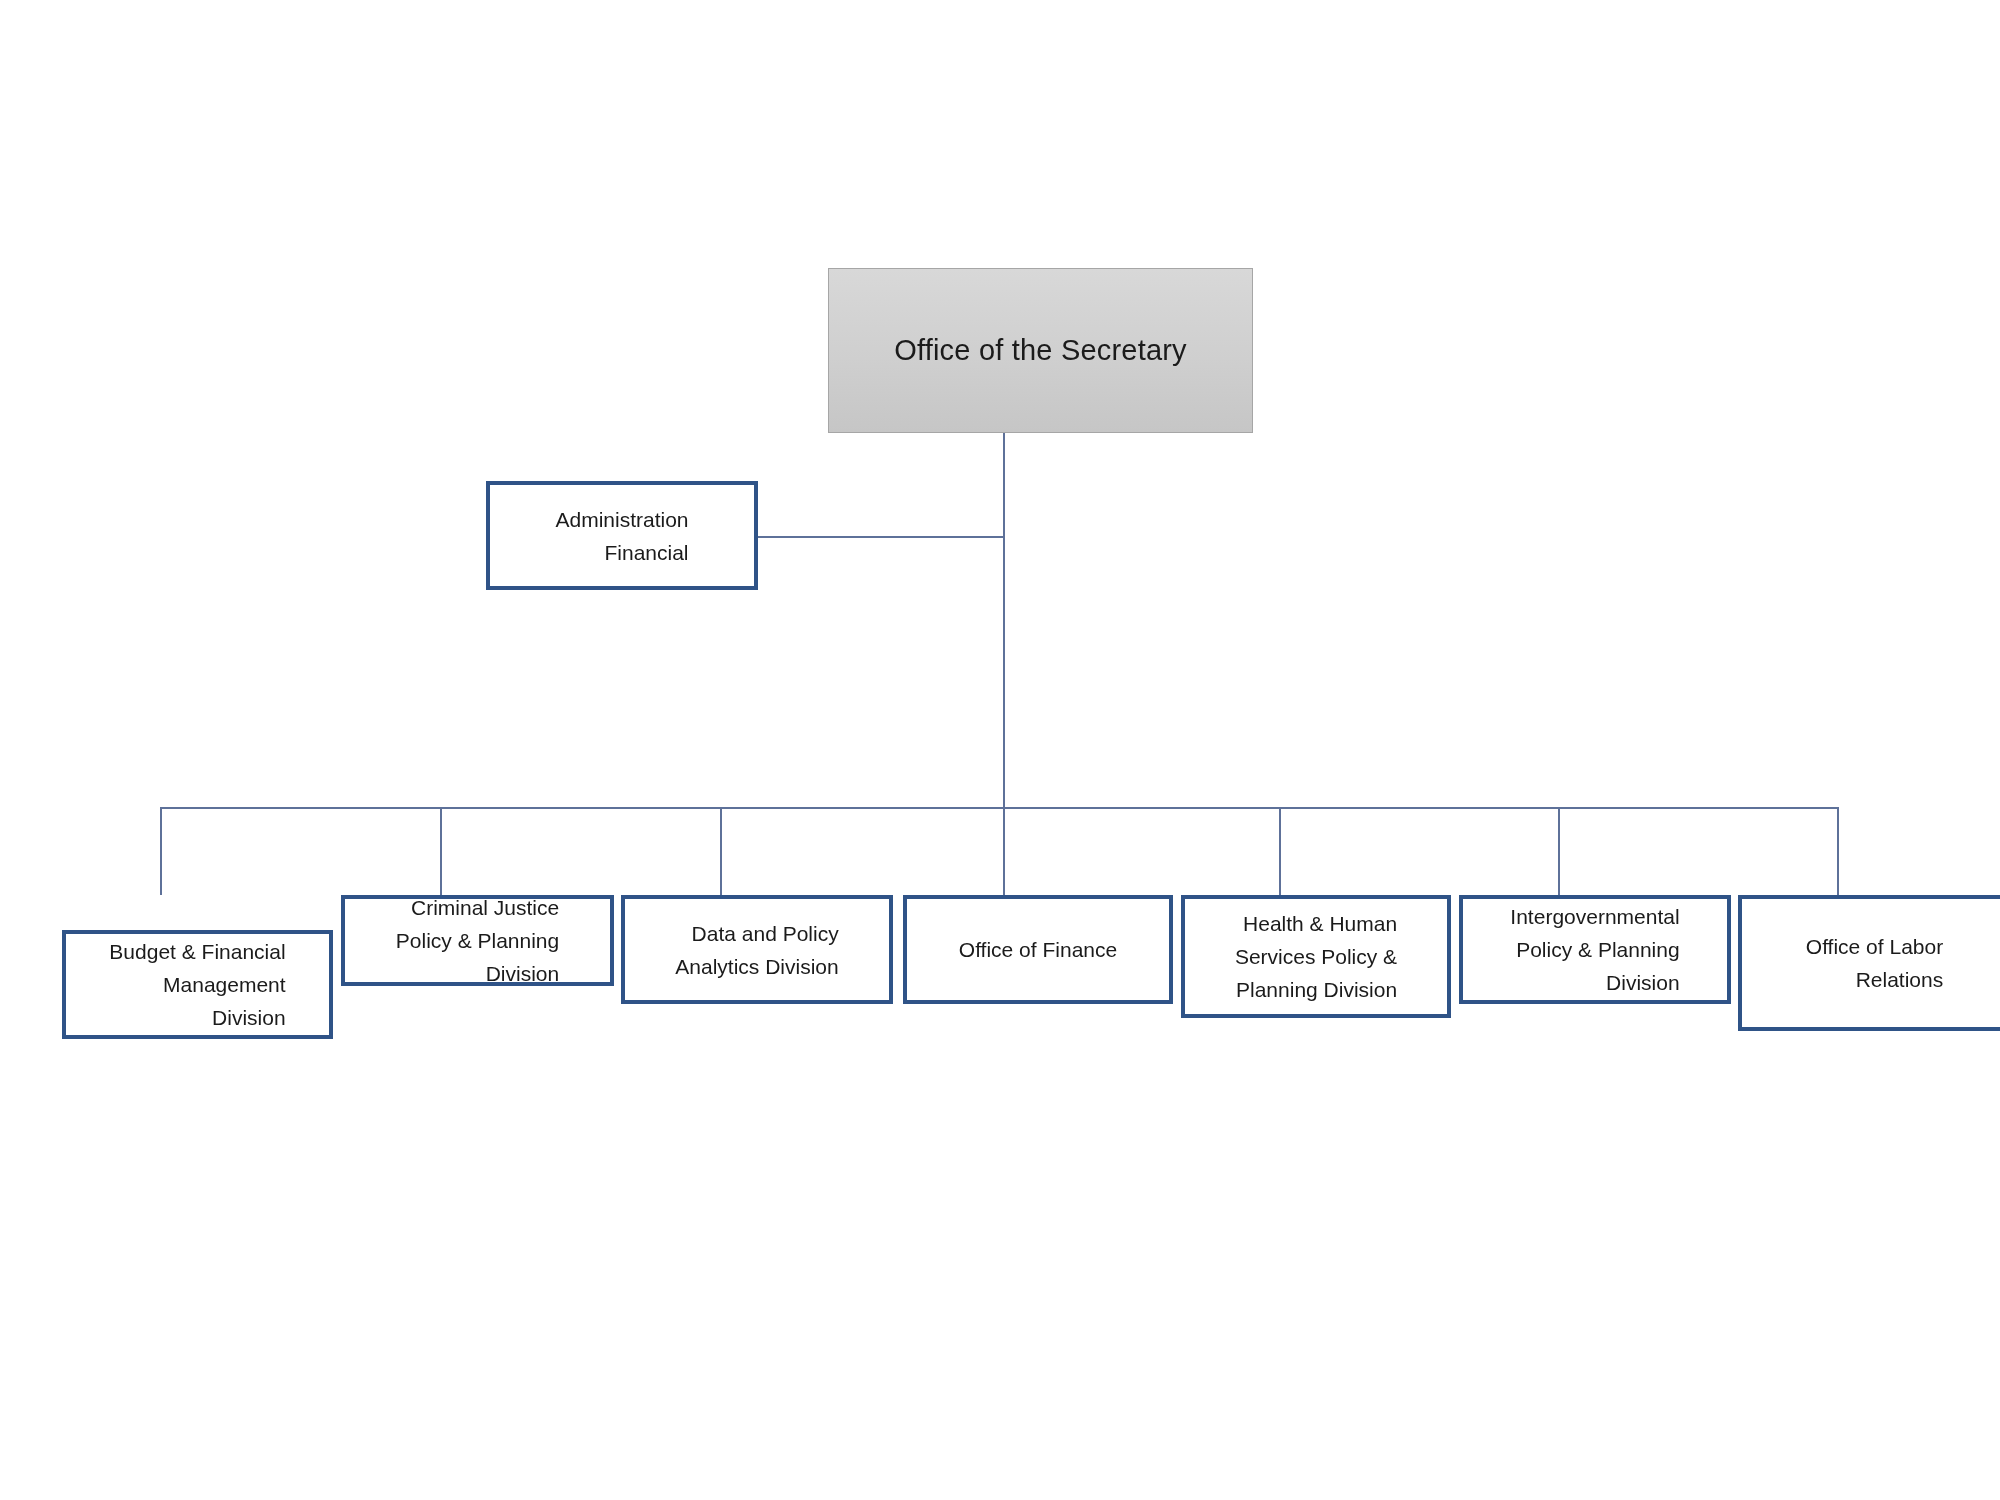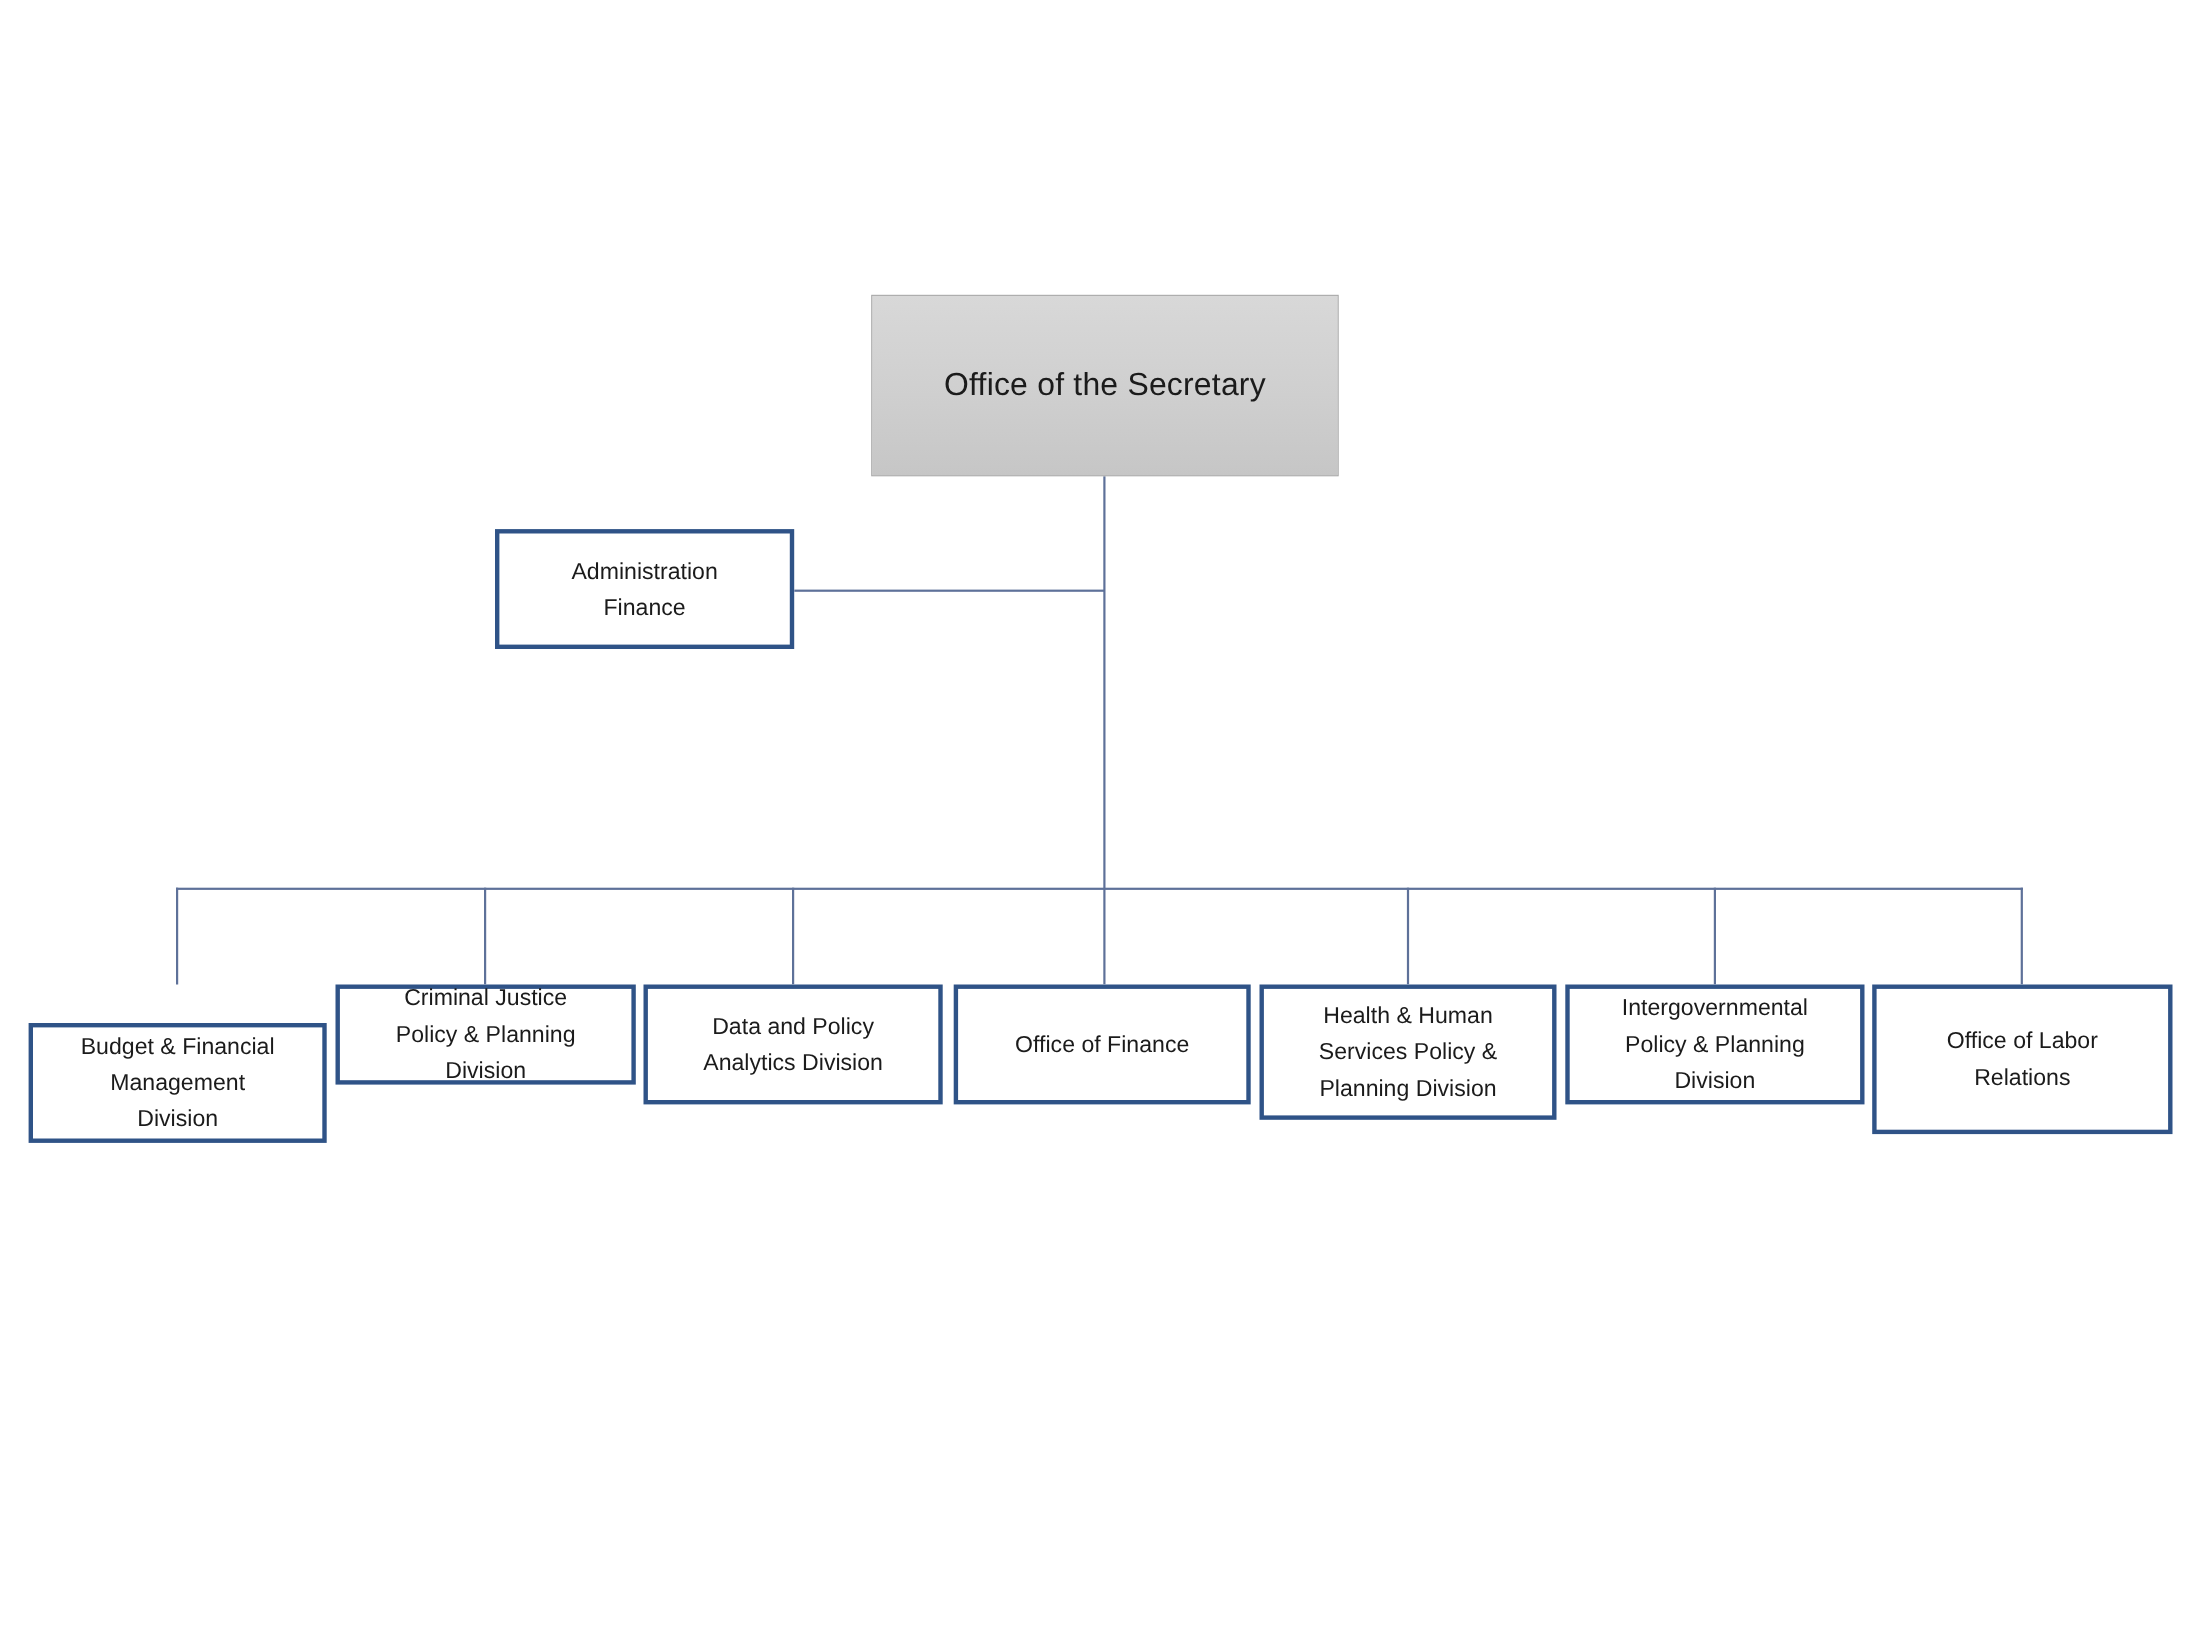--- a/index.html
+++ b/index.html
@@ -12,23 +12,24 @@
     overflow: hidden;
   }
   .canvas { position: absolute; left: 0; top: 0; width: 2000px; height: 1500px; }
 
   .node {
     position: absolute;
     box-sizing: border-box;
     display: flex;
     align-items: center;
     justify-content: center;
-    text-align: center;
+    text-align: right;
     color: var(--text, #1b1b1b);
     white-space: pre-line;
+    margin-left: 36px;
   }
   .root-node {
     background: linear-gradient(180deg, var(--root-top, #d8d8d8) 0%, #cfcfcf 55%, var(--root-bottom, #c6c6c6) 100%);
     border: 1px solid var(--root-border, #a6a6a6);
     font-size: 29px;
     letter-spacing: 0.2px;
   }
   .child-node {
     background: #ffffff;
     border: 4px solid var(--box-border, #2f5387);
@@ -55,21 +56,21 @@
   <div class="connector" style="left:1279px; top:807px; width:2px; height:88px;"></div>
   <div class="connector" style="left:1558px; top:807px; width:2px; height:88px;"></div>
   <div class="connector" style="left:1837px; top:807px; width:2px; height:88px;"></div>
 
   <div class="node root-node" style="left:792px; top:268px; width:425px; height:165px;">
     <span>Office of the Secretary</span>
   </div>
 
   <div class="node child-node" style="left:450px; top:481px; width:272px; height:109px;">
     <span>Administration
-Finance</span>
+Financial</span>
   </div>
 
   <div class="node child-node" style="left:26px; top:930px; width:271px; height:109px;">
     <span>Budget &amp; Financial
 Management
 Division</span>
   </div>
 
   <div class="node child-node" style="left:305px; top:895px; width:273px; height:91px;">
     <span>Criminal Justice

